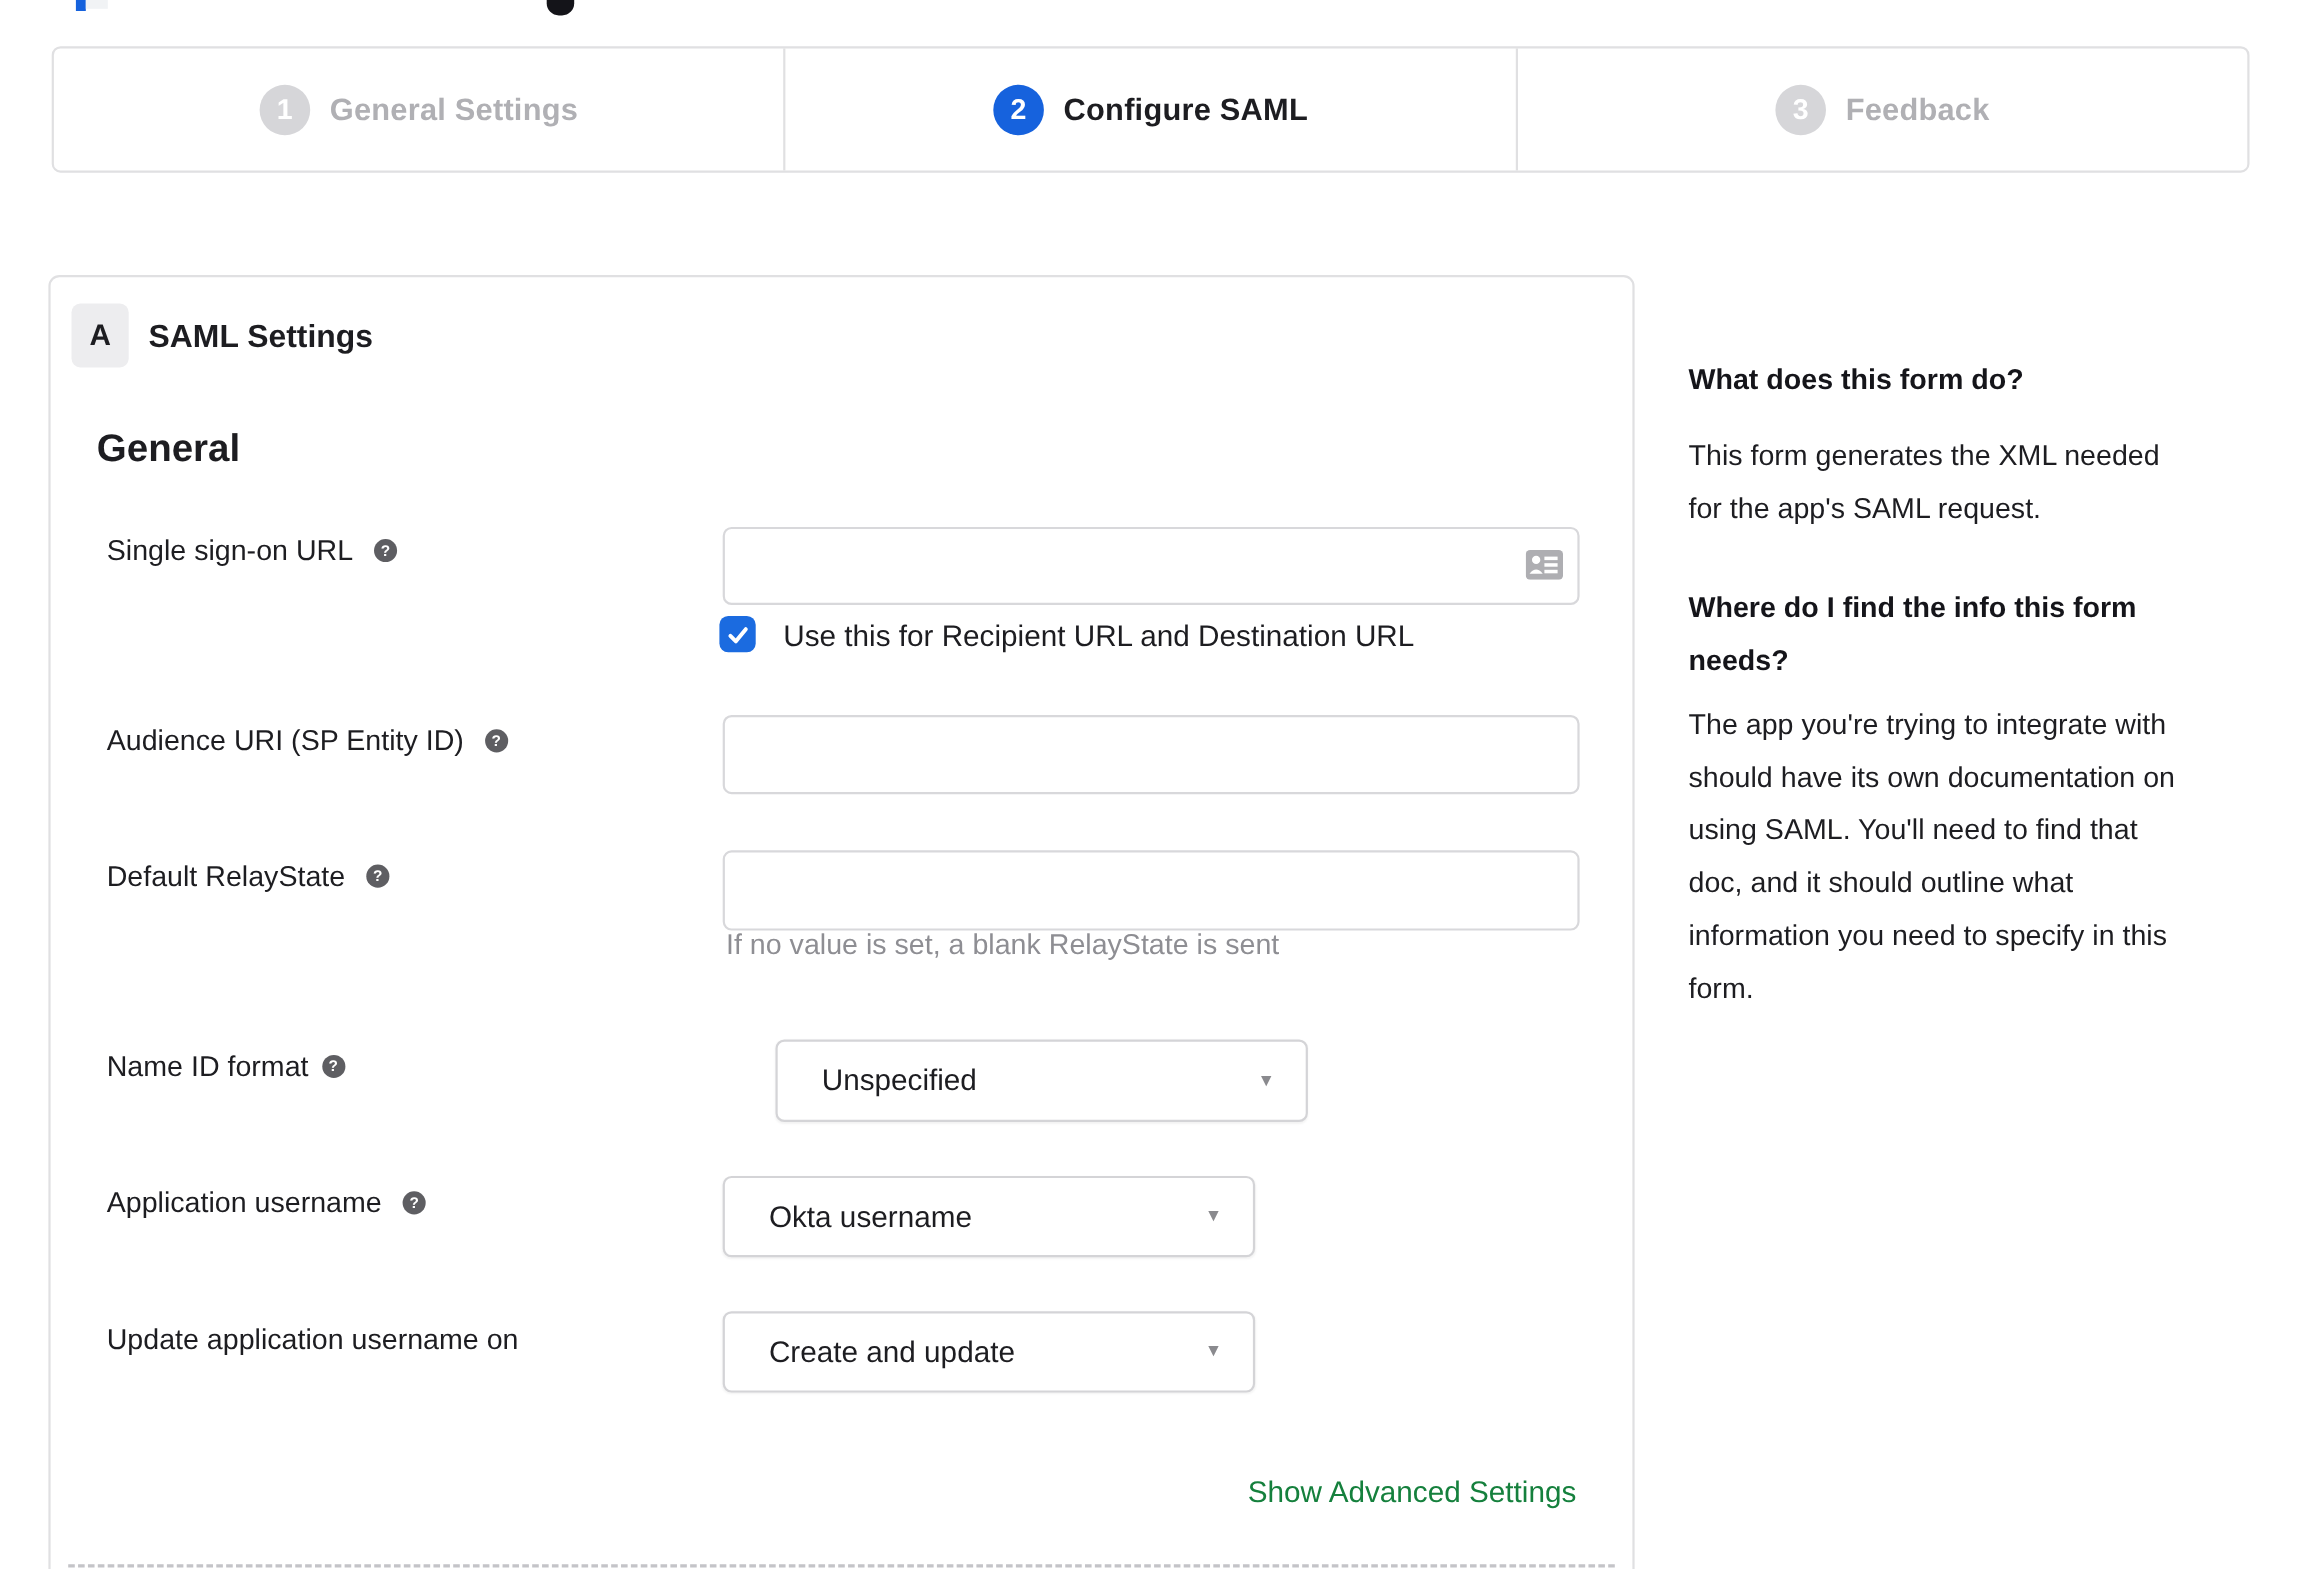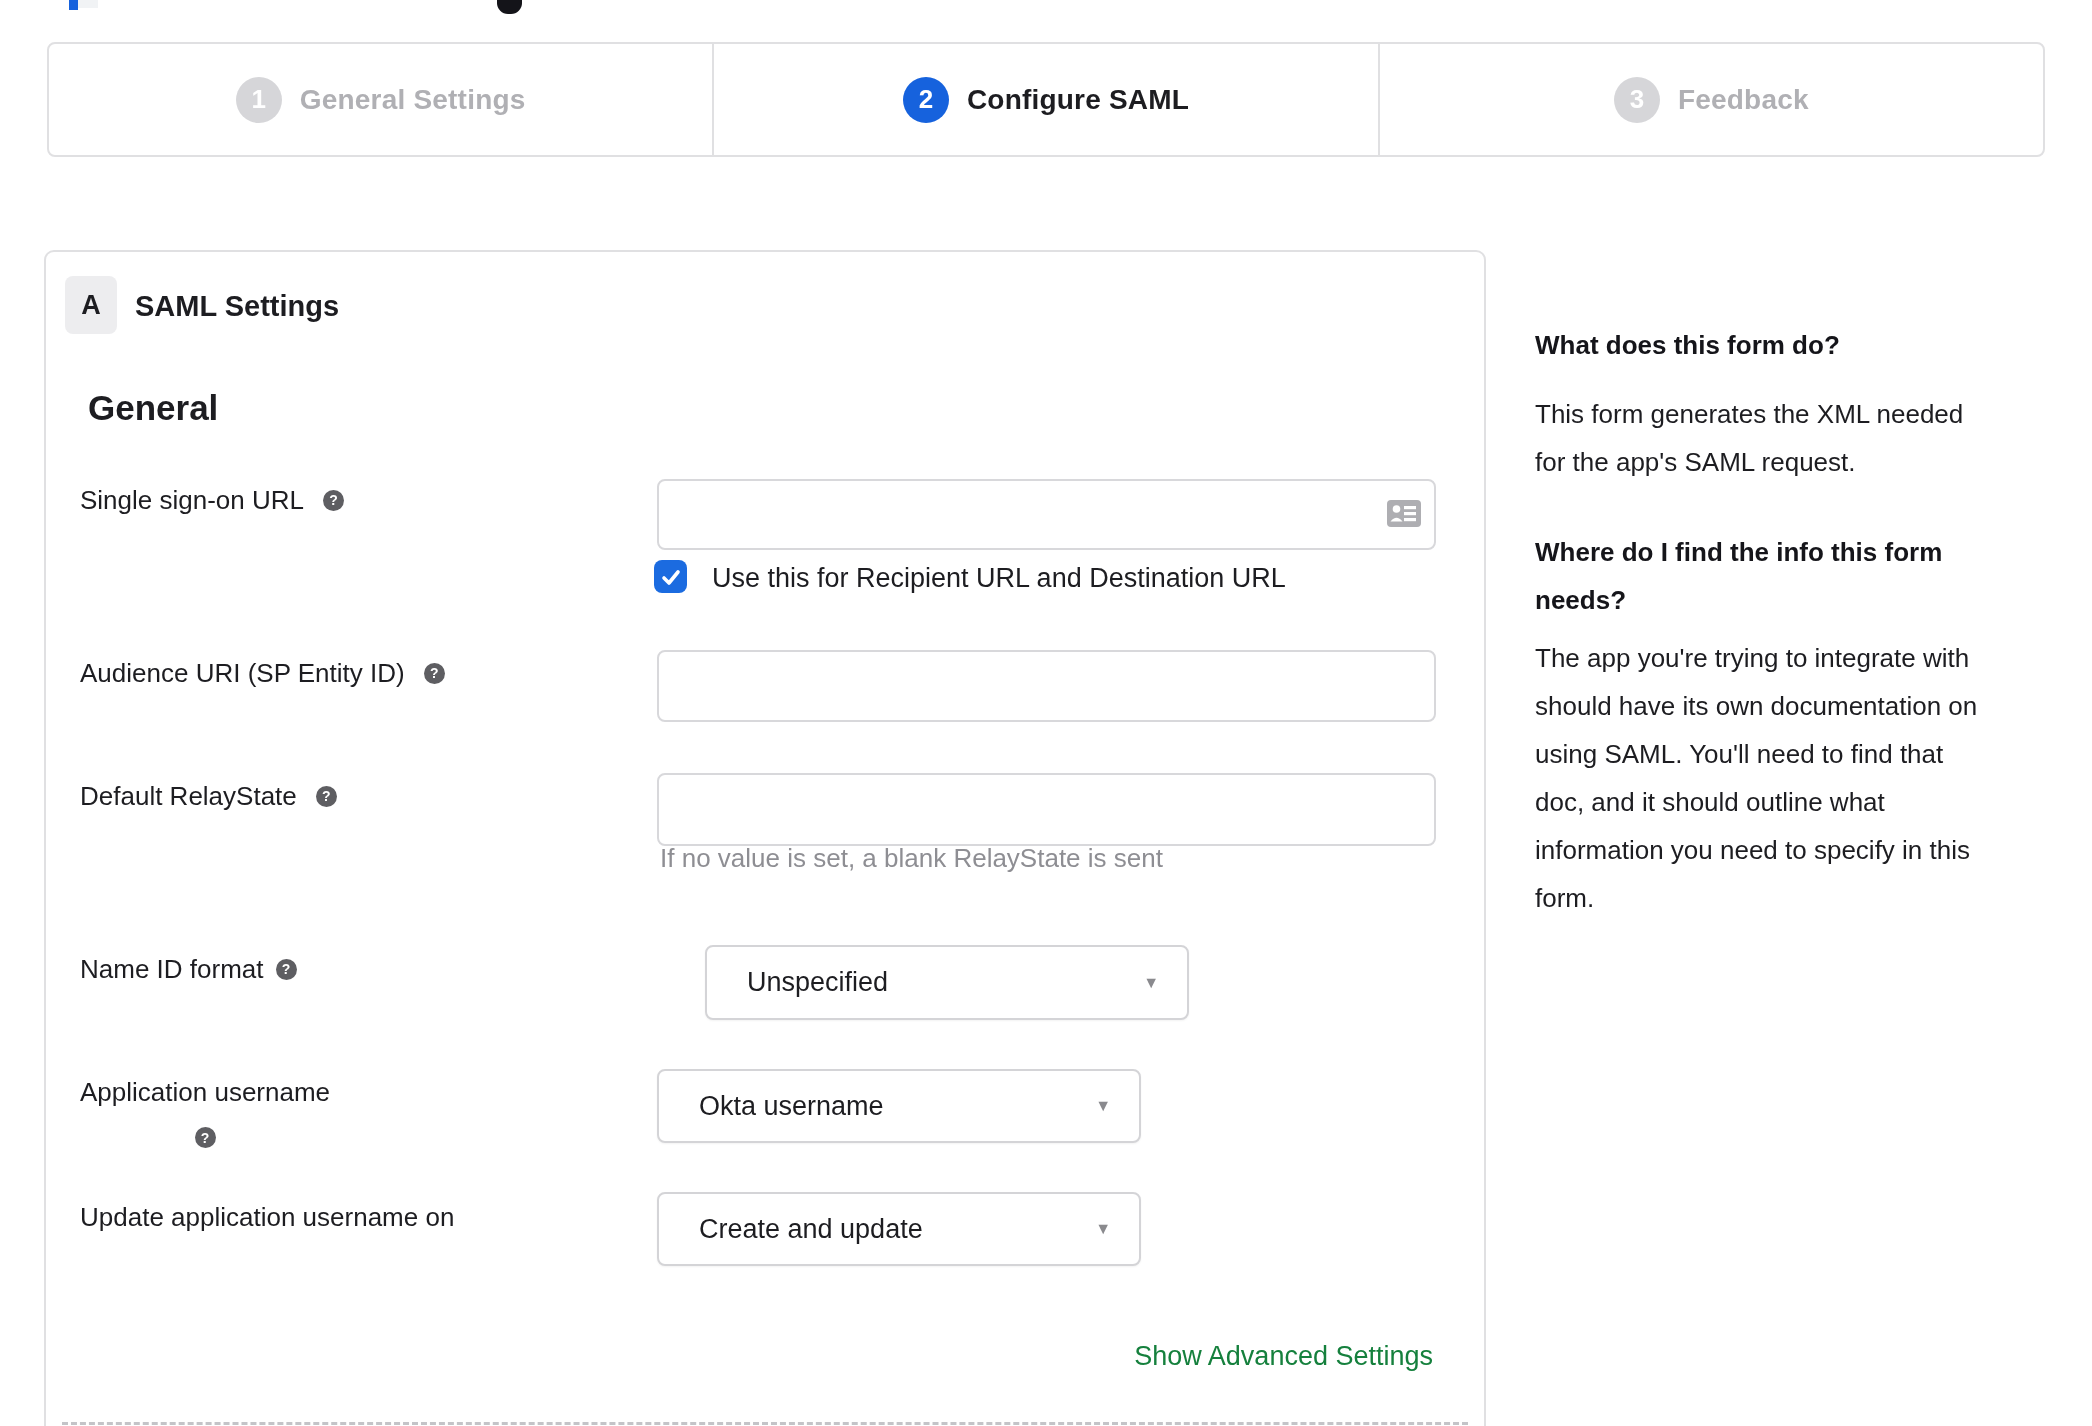--- a/index.html
+++ b/index.html
@@ -27,21 +27,21 @@
 
   
   .panel { left:44px; top:250px; width:1442px; height:1250px; background:#fff;
            border:2px solid #e0e0e2; border-radius:10px; }
   .section-badge { left:19px; top:24px; width:52px; height:58px; background:#ededef;
                    border-radius:8px; display:flex; align-items:center; justify-content:center;
                    font-size:27px; font-weight:bold; color:#1d1d21; }
   .section-title { left:89px; top:38px; font-size:29px; font-weight:bold; }
   .group-heading { left:42px; top:136px; font-size:35px; font-weight:bold; }
 
-  .field-label { left:34px; height:32px; display:flex; align-items:center; gap:19px;
+  .field-label { left:51px; height:32px; display:flex; align-items:center; gap:19px;
                  font-size:26px; color:#1d1d21; }
   .help-icon { width:21px; height:21px; border-radius:50%; background:#5e5e62; color:#fff;
                font-size:14px; font-weight:bold; display:flex; align-items:center;
                justify-content:center; flex:none; }
 
   .text-input { left:611px; width:779px; border:2px solid #d8d8db; border-radius:8px;
                 background:#fff; font-size:27px; padding:0 60px 0 20px;
                 font-family:"Liberation Sans", sans-serif; color:#1d1d21; }
 
   .card-icon { left:1341px; width:34px; height:27px; }
@@ -137,21 +137,21 @@
 
   <div class="abs field-label" style="top:701px;gap:12px;">
     <span>Name ID format</span>
     <span class="help-icon">?</span>
   </div>
   <div class="abs dropdown" style="top:693px; height:75px;margin-left:48px;">
     <span class="dropdown-value">Unspecified</span>
     <span class="dropdown-caret">▼</span>
   </div>
 
-  <div class="abs field-label" style="top:825px;flex-direction:column;">
+  <div class="abs field-label" style="top:825px;">
     <span>Application username</span>
     <span class="help-icon">?</span>
   </div>
   <div class="abs dropdown" style="top:817px; height:74px;">
     <span class="dropdown-value">Okta username</span>
     <span class="dropdown-caret">▼</span>
   </div>
 
   <div class="abs field-label" style="top:949px;">
     <span>Update application username on</span>

